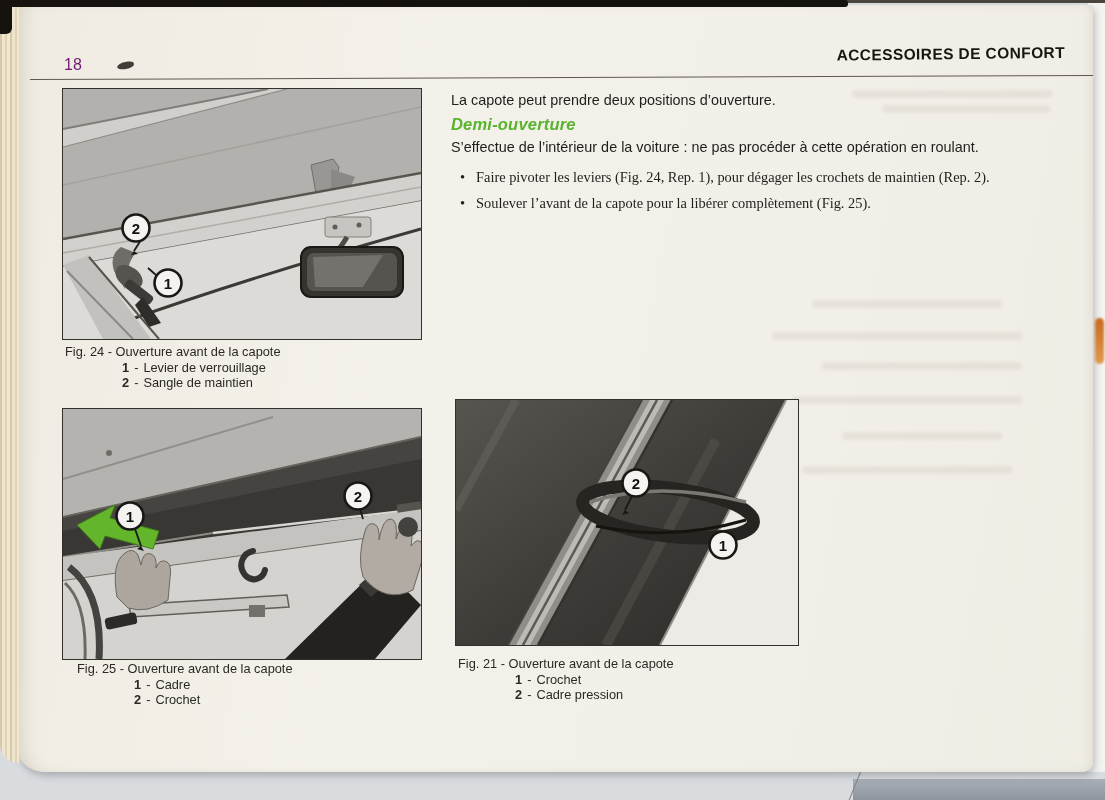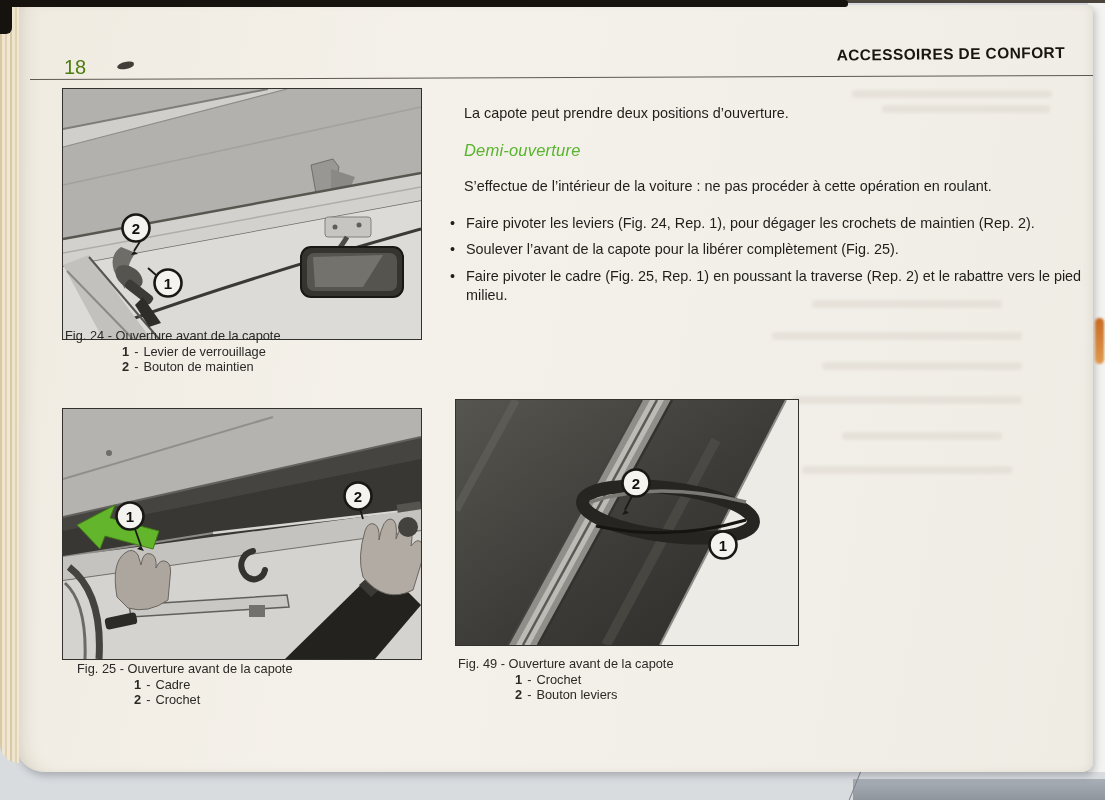--- a/index.html
+++ b/index.html
@@ -22,47 +22,47 @@
   }
   .page-stack{
     position:absolute;left:0;top:7px;width:19px;height:756px;
     background:repeating-linear-gradient(90deg,#d8c8a6 0 2px,#efe5cd 2px 5px,#e0d2b2 5px 7px,#f0e8d6 7px 10px);
     border-radius:2px 0 0 22px;
   }
   .top-strip{position:absolute;left:0;top:0;width:1105px;height:3px;background:#4a443c;}
   .top-strip-heavy{position:absolute;left:0;top:0;width:848px;height:7px;background:#16120e;border-radius:0 3px 3px 0;}
   .corner-blob{position:absolute;left:0;top:0;width:12px;height:34px;background:#16120e;border-radius:0 0 6px 0;}
 
-  .page-number{position:absolute;left:64px;top:56px;font-size:20px;color:#4d7c0f;}
+  .page-number{position:absolute;left:64px;top:56px;font-size:16px;color:#701a75;}
   .page-smudge{position:absolute;left:117px;top:62px;width:17px;height:7px;background:#413d38;
     border-radius:65% 35% 55% 45%;transform:rotate(-8deg);}
   .header-title{position:absolute;left:700px;top:46px;width:365px;text-align:right;
     font-size:15.5px;font-weight:bold;color:#17160f;letter-spacing:.4px;transform:rotate(-0.7deg);}
   .header-rule{position:absolute;left:30px;top:79px;width:1063px;height:1px;background:#5d5952;
     transform:rotate(-0.22deg);transform-origin:left center;}
 
   .main-col{position:absolute;left:447px;top:87px;width:641px;color:#1f1e1b;
     font-size:14.4px;line-height:19.5px;}
-  .main-col p{margin:17px;}
+  .main-col p{margin:4px;}
   .intro{margin-bottom:17px;}
-  .section-title{font-size:16.5px;font-weight:normal;font-style:italic;color:#58b42c;
+  .section-title{font-size:16.5px;font-weight:bold;font-style:italic;color:#58b42c;
     margin:0 0 9px 0;letter-spacing:.2px;}
   .lead{margin-bottom:5px;}
-  ul.bullets{list-style:none;margin:0;padding:0;}
+  ul.bullets{list-style:none;margin:10px;padding:0;font-family:Liberation Serif, serif;}
   ul.bullets li{position:relative;padding-left:19px;margin-bottom:7px;}
   ul.bullets li::before{content:"\2022";position:absolute;left:3px;top:0;color:#1f1e1b;}
 
   .photo{position:absolute;border:1px solid #33312d;background:#d8d7d3;}
   .photo svg{display:block;}
   #photo24{left:62px;top:88px;width:358px;height:250px;}
   #photo25{left:62px;top:408px;width:358px;height:250px;}
   #photo26{left:455px;top:399px;width:342px;height:245px;}
 
   .caption{position:absolute;font-size:12.8px;line-height:15.5px;color:#2a2926;}
-  #caption24{left:65px;top:328px;}
+  #caption24{left:65px;top:344px;}
   #caption25{left:77px;top:661px;}
   #caption26{left:458px;top:656px;}
   .cap-item{padding-left:57px;}
   .cap-num{font-weight:bold;margin-right:5px;}
   .cap-sep{margin-right:5px;}
 
   .ghost{position:absolute;height:8px;border-radius:4px;background:#ddd8cf;opacity:.55;filter:blur(1.5px);}
   .orange-smudge{position:absolute;left:1095px;top:318px;width:9px;height:46px;border-radius:5px;
     background:linear-gradient(180deg,#c96a22,#e09a4e);filter:blur(1px);}
 
@@ -101,21 +101,20 @@
   <div class="header-title">ACCESSOIRES DE CONFORT</div>
   <div class="header-rule"></div>
 
   <div class="main-col">
     <p class="intro">La capote peut prendre deux positions d’ouverture.</p>
     <p class="section-title">Demi-ouverture</p>
     <p class="lead">S’effectue de l’intérieur de la voiture : ne pas procéder à cette opération en roulant.</p>
     <ul class="bullets">
       <li>Faire pivoter les leviers (Fig. 24, Rep. 1), pour dégager les crochets de maintien (Rep. 2).</li>
       <li>Soulever l’avant de la capote pour la libérer complètement (Fig. 25).</li>
-      <li>Faire pivoter le cadre (Fig. 25, Rep. 1) en poussant la traverse (Rep. 2) et le rabattre vers le pied milieu.</li>
     </ul>
   </div>
 
   <div class="photo" id="photo24">
     <svg viewBox="0 0 358 250" width="358" height="250">
       <rect width="358" height="250" fill="#d8d7d3"></rect>
       <polygon points="0,0 358,0 358,86 0,176" fill="#b2b1ad"></polygon>
       <line x1="0" y1="96" x2="358" y2="18" stroke="#a2a19d" stroke-width="1.5"></line>
       <polygon points="0,40 205,0 224,0 0,58" fill="#d0cfcb"></polygon>
       <line x1="0" y1="40" x2="205" y2="0" stroke="#7e7d79" stroke-width="2"></line>
@@ -220,37 +219,37 @@
       <text class="callout-num" x="267" y="150.5">1</text>
     </svg>
   </div>
 
   <div class="caption" id="caption24">
     <div class="cap-title">Fig. 24 - Ouverture avant de la capote</div>
     <div class="cap-item">
       <span class="cap-num">1</span><span class="cap-sep">-</span><span class="cap-label">Levier de verrouillage</span>
     </div>
     <div class="cap-item">
-      <span class="cap-num">2</span><span class="cap-sep">-</span><span class="cap-label">Bouton de maintien</span>
+      <span class="cap-num">2</span><span class="cap-sep">-</span><span class="cap-label">Sangle de maintien</span>
     </div>
   </div>
 
   <div class="caption" id="caption25">
     <div class="cap-title">Fig. 25 - Ouverture avant de la capote</div>
     <div class="cap-item">
       <span class="cap-num">1</span><span class="cap-sep">-</span><span class="cap-label">Cadre</span>
     </div>
     <div class="cap-item">
       <span class="cap-num">2</span><span class="cap-sep">-</span><span class="cap-label">Crochet</span>
     </div>
   </div>
 
   <div class="caption" id="caption26">
-    <div class="cap-title">Fig. 49 - Ouverture avant de la capote</div>
+    <div class="cap-title">Fig. 21 - Ouverture avant de la capote</div>
     <div class="cap-item">
       <span class="cap-num">1</span><span class="cap-sep">-</span><span class="cap-label">Crochet</span>
     </div>
     <div class="cap-item">
-      <span class="cap-num">2</span><span class="cap-sep">-</span><span class="cap-label">Bouton leviers</span>
+      <span class="cap-num">2</span><span class="cap-sep">-</span><span class="cap-label">Cadre pression</span>
     </div>
   </div>
 
 </div>
 
 </body></html>

